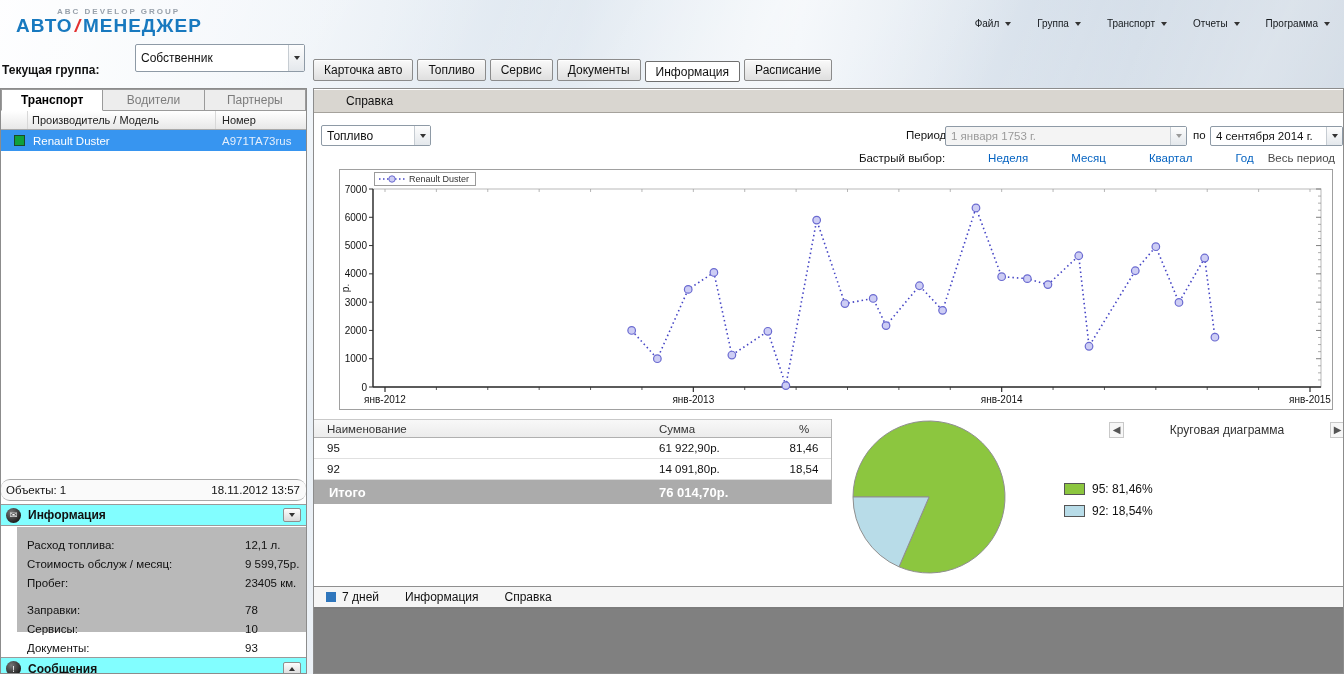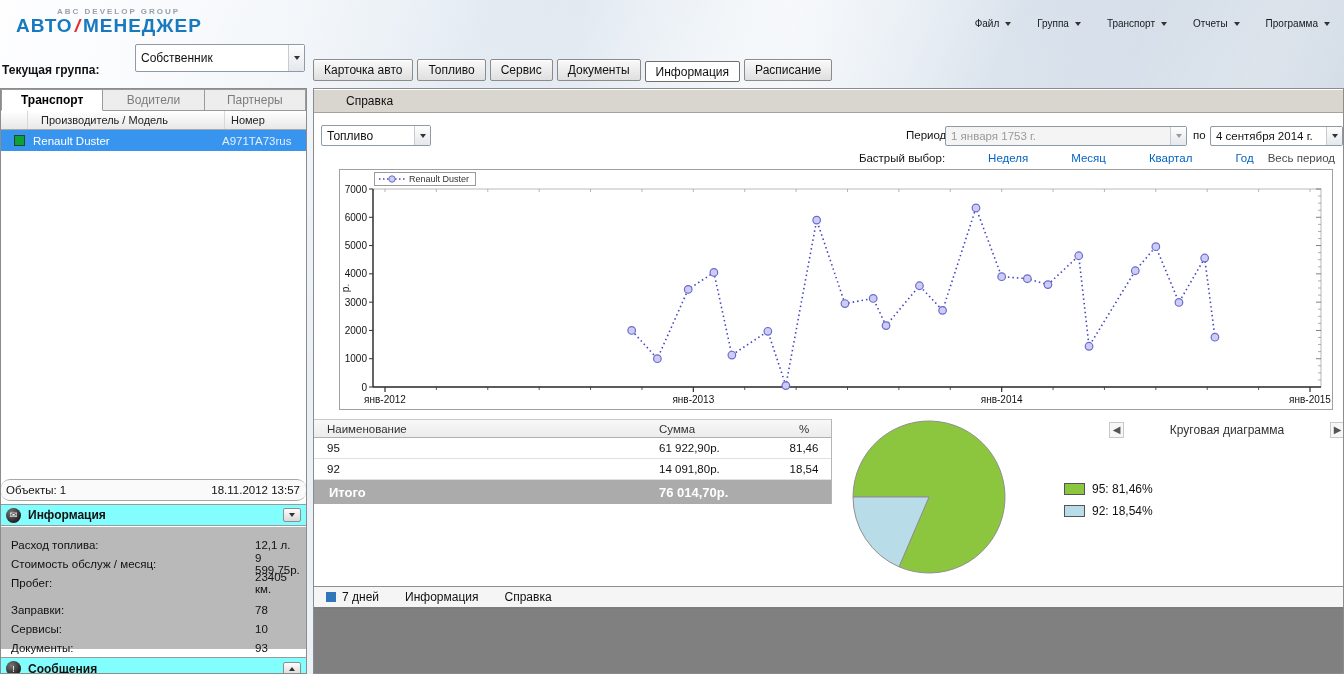--- a/index.html
+++ b/index.html
@@ -33,39 +33,39 @@
   .btn-tab.active { background:#fff; box-shadow:none; border-color:#6f6f6f; margin-top:2px; height:21px; }
 
   
   .left-panel { left:0; top:88px; width:307px; height:586px; background:#fff; border:1px solid #8c8c8c; overflow:hidden; }
   .side-tabs { position:absolute; left:0; top:0; width:100%; height:22px; display:flex; }
   .side-tab { flex:1; border:1px solid #9a9a9a; border-left-width:0; background:#ededed; color:#7c7c7c; display:flex; align-items:center; justify-content:center; font-size:12px; cursor:default; }
   .side-tab:first-child { border-left-width:1px; }
   .side-tab.active { background:#fff; color:#000; font-weight:bold; border-bottom-color:#fff; }
   .veh-header { position:absolute; left:0; top:22px; width:100%; height:19px; background:linear-gradient(#ffffff,#e8e8e8); border-bottom:1px solid #a9a9a9; display:flex; font-size:11px; color:#222; }
   .veh-header .c-ico { width:27px; border-right:1px solid #d8d8d8; }
-  .veh-header .c-model { width:188px; padding:3px 0 0 4px; border-right:1px solid #d8d8d8;margin-left:9px; }
+  .veh-header .c-model { width:188px; padding:3px 0 0 4px; border-right:1px solid #d8d8d8; }
   .veh-header .c-num { flex:1; padding:3px 0 0 6px; }
   .veh-row { position:absolute; left:0; top:41px; width:100%; height:21px; display:flex; align-items:center; font-size:11.5px; }
   .veh-row.selected { background:#3795f0; color:#fff; }
   .veh-row .status-sq { width:11px; height:11px; margin:0 8px 0 13px; border:1px solid #1c4a28; }
   .veh-row .v-model { width:183px; }
   .veh-row .v-num { flex:1; padding-left:6px; color:#e4eefb; }
   .objects-bar { position:absolute; left:0; top:390px; width:100%; height:22px; background:#fafafa; border-top:1px solid #a8a8a8; border-bottom:1px solid #a8a8a8; font-size:11.5px; display:flex; align-items:center;border-radius:9px; }
   .objects-bar .ob-left { padding-left:5px; }
   .objects-bar .ob-right { margin-left:auto; padding-right:6px; }
   .cyan-bar { position:absolute; left:0; width:100%; height:22px; background:#82feff; border-top:1px solid #9a9a9a; border-bottom:1px solid #9a9a9a; display:flex; align-items:center; font-weight:bold; font-size:12px; }
   .cyan-bar .ball { width:15px; height:15px; border-radius:50%; background:radial-gradient(circle at 35% 30%, #777 0%, #222 70%); color:#fff; font-size:9px; display:flex; align-items:center; justify-content:center; margin:0 7px 0 5px; font-weight:normal; }
   .cyan-bar .collapse-btn { margin-left:auto; margin-right:5px; width:18px; height:14px; background:linear-gradient(#fdfdfd,#d9d9d9); border:1px solid #8e8e8e; border-radius:2px; display:flex; align-items:center; justify-content:center; }
   #info-bar { top:415px; }
-  .info-panel { position:absolute; left:0; top:438px; width:100%; height:122px; background:#b9b9b9; padding-top:8px; }
+  .info-panel { position:absolute; left:16px; top:438px; width:100%; height:105px; background:#b9b9b9; padding-top:8px; }
   .info-row { display:flex; height:19px; align-items:center; font-size:11.5px; }
   .info-row.gap { margin-top:8px; }
   .info-row .il { padding-left:10px; }
-  .info-row .iv { position:absolute; left:228px;margin-left:26px; }
+  .info-row .iv { position:absolute; left:228px; }
   #msg-bar { top:568px; border-bottom:none; }
   .tri-up { width:0; height:0; border-left:3.5px solid transparent; border-right:3.5px solid transparent; border-bottom:4px solid #333; }
 
   
   .main-panel { left:313px; top:88px; width:1031px; height:586px; background:#fff; border:1px solid #8c8c8c; overflow:hidden; }
   .panel-title { position:absolute; left:0; top:1px; width:100%; height:23px; background:#d9d6d0; border-bottom:1px solid #a5a29c; font-size:12px; display:flex; align-items:center; padding-left:32px; }
   #fuel-combo { left:7px; top:36px; width:110px; height:21px; }
   .period-label { top:40px; left:592px; font-size:11.5px; }
   #period-from { left:631px; top:37px; width:242px; height:20px; font-size:11.5px; }
   .period-po { top:40px; left:879px; font-size:11.5px; }

